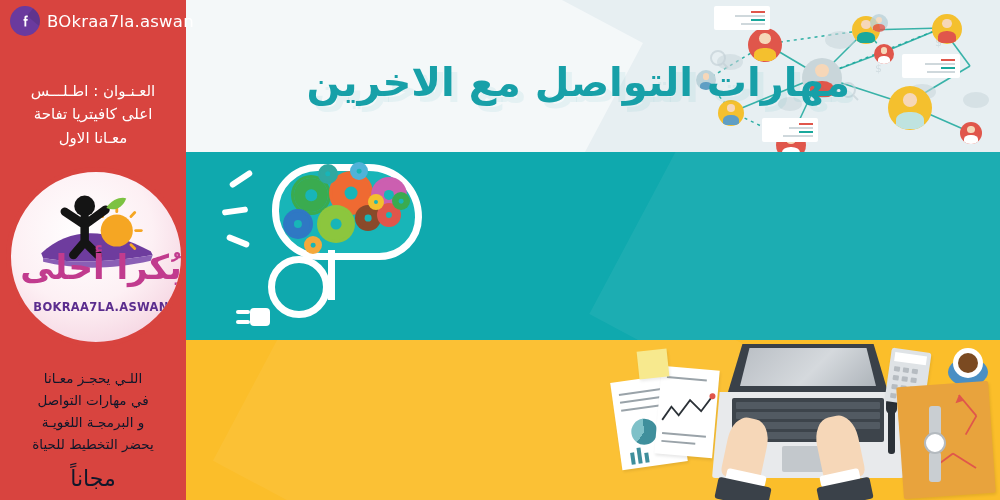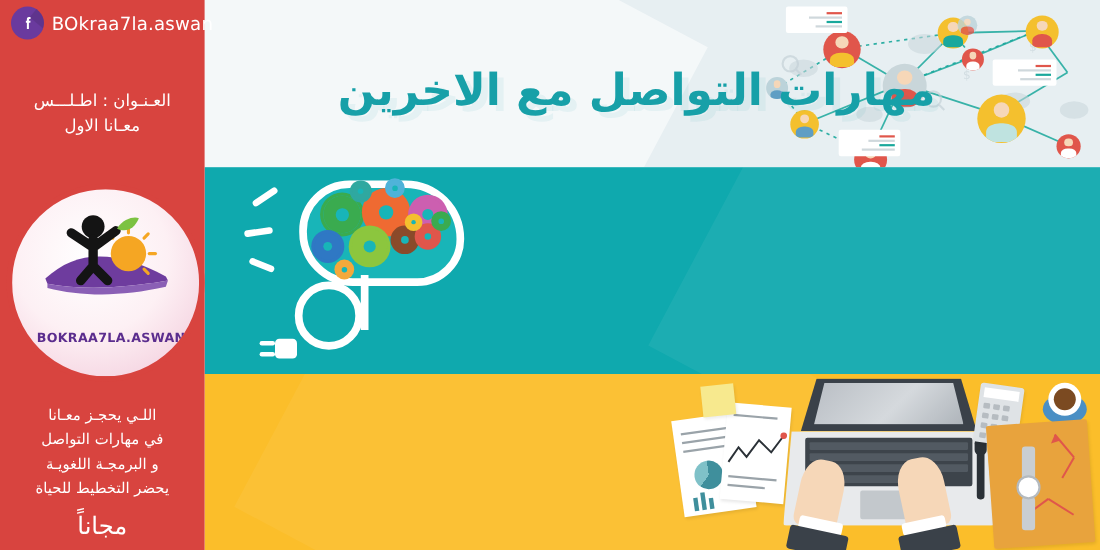--- a/index.html
+++ b/index.html
@@ -59,21 +59,21 @@
     font-size:11.5px;font-weight:bold;color:#5b2d8e;letter-spacing:.3px;
     direction:ltr;
   }
   .logo-ar{
     position:absolute;left:0;top:78px;width:180px;text-align:center;
     font-size:34px;color:#c13b8e;direction:rtl;line-height:1;
     font-weight:bold;
   }
   .promo{
     position:absolute;left:0;right:0;top:368px;
-    color:#ffffff;text-align:center;font-size:13.5px;line-height:1.62;
+    color:#0f172a;text-align:center;font-size:13.5px;line-height:1.62;
     direction:rtl;padding:0 8px;
   }
   .promo span{display:block;}
   .promo .free{font-size:22px;margin-top:6px;}
 
   
   .sec{position:absolute;left:186px;width:814px;overflow:hidden;}
   .sec1{top:0;height:152px;background:#e7eff2;}
   .sec2{top:152px;height:188px;background:#0fa9ae;}
   .sec3{top:340px;height:160px;background:#fbbe2a;}
@@ -200,20 +200,21 @@
         <svg width="17" height="17" viewBox="0 0 24 24" aria-hidden="true">
           <path fill="#fff" d="M15.2 8.3h-2.1V6.9c0-.6.4-.8.7-.8h1.4V3.6h-2c-2.2 0-2.7 1.7-2.7 2.7v2H9.2v2.6h1.3V19h2.6v-8.1h1.8l.3-2.6z"></path>
         </svg>
       </span>
       <span class="contact-txt">BOkraa7la.aswan</span>
     </div>
 
 
     <div class="addr">
       <span class="l1">العـنـوان : اطـلـــس</span>
+      <span>اعلى كافيتريا تفاحة</span>
       <span>معـانا الاول</span>
     </div>
 
     <div class="promo">
       <span>اللـي يحجـز معـانا</span>
       <span>في مهارات التواصل</span>
       <span>و البرمجـة اللغويـة</span>
       <span>يحضر التخطيط للحياة</span>
       <span class="free">مجاناً</span>
     </div>
@@ -233,20 +234,21 @@
           <line x1="138" y1="62" x2="132" y2="62"></line>
           <line x1="131" y1="81" x2="127" y2="77"></line>
           <line x1="93" y1="43" x2="97" y2="47"></line>
         </g>
 
         <circle cx="78" cy="36" r="11" fill="#141414"></circle>
         <path d="M78 48 L78 74 M78 56 L57 42 M78 56 L100 40 M78 74 L66 88 M78 74 L92 88" stroke="#141414" stroke-width="9" stroke-linecap="round" fill="none"></path>
 
         <path d="M101 38 C107 28 118 26 122 28 C118 38 110 42 101 38 Z" fill="#7cc242"></path>
       </svg>
+      <div class="logo-ar">بُكرا أحلى</div>
       <div class="logo-sub">BOKRAA7LA.ASWAN</div>
     </div>
   </div>
 
   <div class="sec sec1">
     <div class="sec-gloss"></div>
 
     <div class="network">
       <svg width="330" height="152" viewBox="0 0 330 152" aria-hidden="true">
         <g stroke="#1aa89c" stroke-width="1.6" fill="none" opacity=".85">

